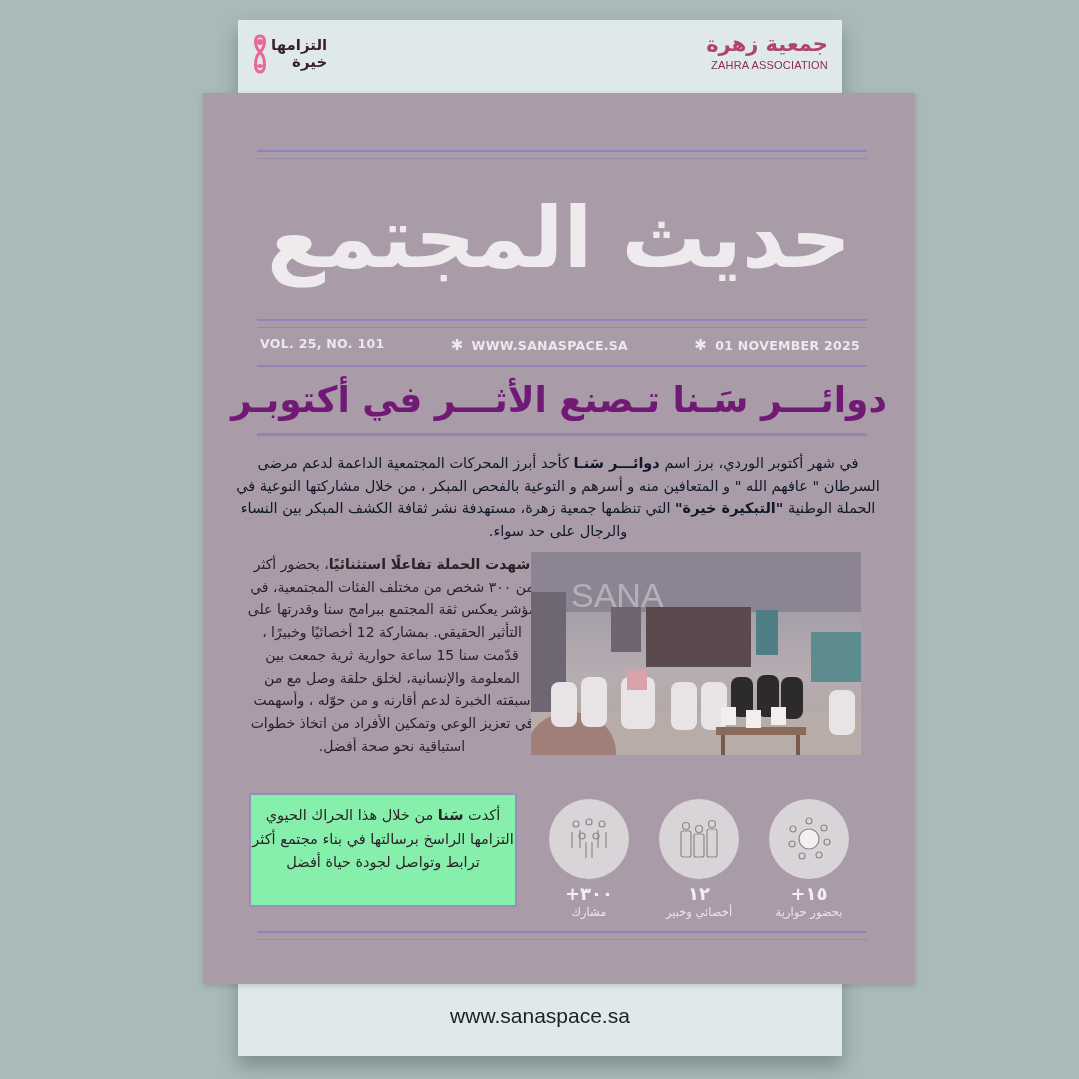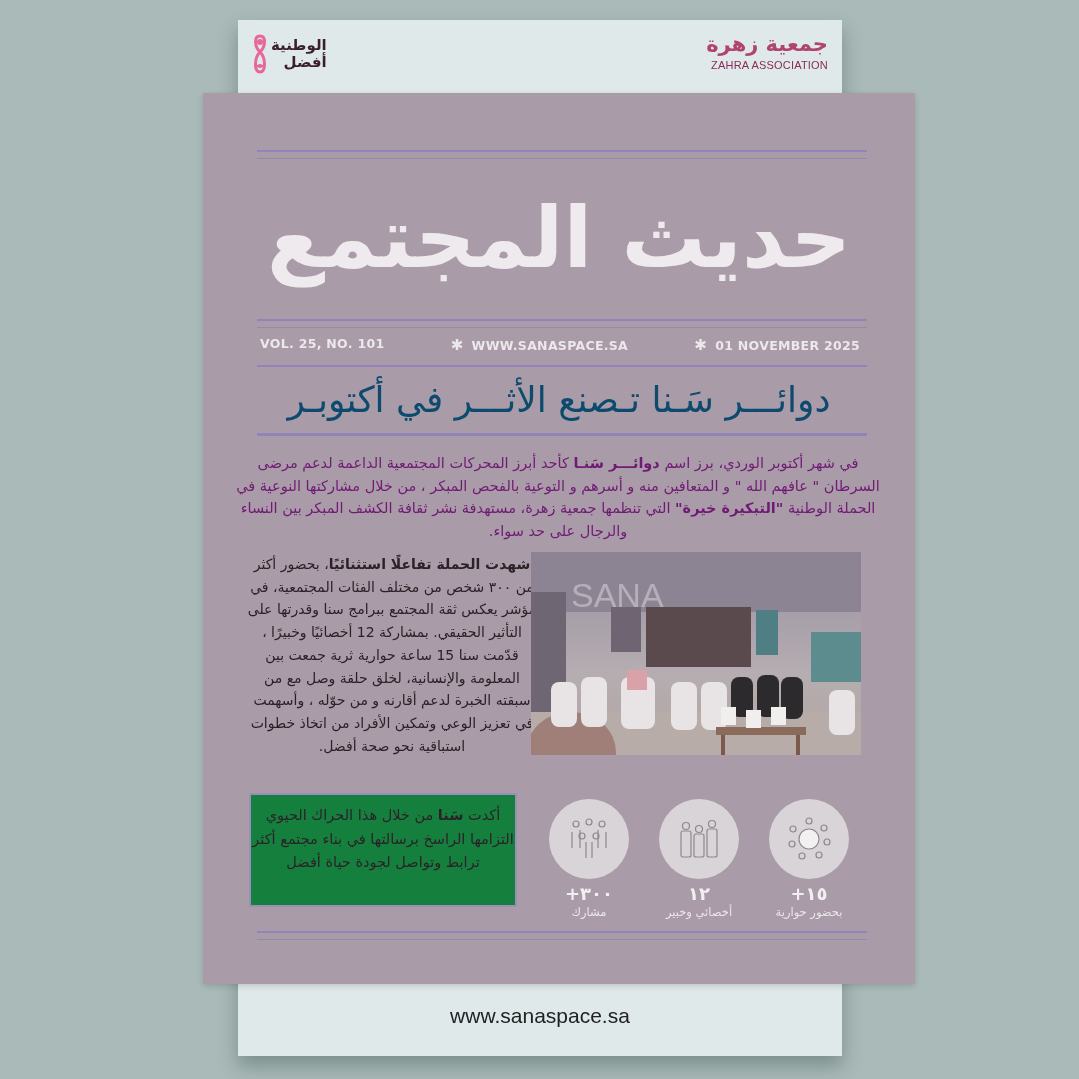--- a/index.html
+++ b/index.html
@@ -50,38 +50,38 @@
     color:#eeeaed; font-size:84px; font-weight:bold; direction:rtl; line-height:110px;
   }
   .meta-row {
     position:absolute; top:243px; left:57px; width:600px; height:20px;
     font-family:"DejaVu Sans", sans-serif; font-weight:bold; font-size:12.5px; color:#ece8ec;
     display:flex; justify-content:space-between; align-items:flex-start; letter-spacing:0.3px;
   }
   .meta-row .star { font-size:15px; margin-right:8px; }
   .headline {
     position:absolute; top:282px; left:0; width:100%; text-align:center; direction:rtl;
-    color:#0c4a6e; font-size:36px; font-weight:normal; line-height:50px;
+    color:#701a75; font-size:36px; font-weight:bold; line-height:50px;
   }
   .intro {
     position:absolute; left:30px; width:650px; top:359px; direction:rtl; text-align:center;
-    color:#701a75; font-size:14.5px; line-height:22.5px;
+    color:#0f172a; font-size:14.5px; line-height:22.5px;
   }
   .intro b { font-weight:bold; }
   .col-text {
     position:absolute; left:44px; width:290px; top:460px; direction:rtl; text-align:center;
     color:#2b2228; font-size:14px; line-height:22.7px;
   }
   .photo {
     position:absolute; left:328px; top:459px; width:330px; height:203px; overflow:hidden;
     background:linear-gradient(180deg,#8d8593 0%,#a79fa8 30%,#b5adb1 60%,#b3a59e 100%);
   }
   .quote-box {
     position:absolute; left:46px; top:700px; width:268px; height:114px;
-    border:2px solid #9a8fb7; background:#15803d; box-sizing:border-box;
+    border:2px solid #9a8fb7; background:#86efac; box-sizing:border-box;
     direction:rtl; text-align:center; color:#2b2228; font-size:14.5px; line-height:23.5px; padding-top:9px;
   }
   .stats { position:absolute; left:336px; top:706px; width:324px; height:130px; }
   .stat { position:absolute; top:0; width:100px; text-align:center; }
   .stat .circle {
     width:80px; height:80px; border-radius:50%; background:#d9d4d7; margin:0 auto;
     display:flex; align-items:center; justify-content:center;
   }
   .stat .num { color:#f2eff1; font-weight:bold; font-size:18px; margin-top:4px; line-height:22px; }
   .stat .lbl { color:#ebe6ea; font-size:11.5px; direction:rtl; line-height:14px; }
@@ -91,22 +91,22 @@
 
 <div class="back-card">
   <div class="header-band">
     <div class="logo-left">
       <svg class="ribbon" viewBox="0 0 16 40">
         <path d="M8 2 C2 2 2 12 8 18 C14 24 14 38 8 38 C2 38 2 24 8 18 C14 12 14 2 8 2 Z" fill="none" stroke="#e8679a" stroke-width="3"></path>
         <circle cx="8" cy="8" r="3" fill="#e8679a"></circle>
         <path d="M4 32 Q8 28 12 32 Q8 36 4 32 Z" fill="#e8679a"></path>
       </svg>
       <div class="txt">
-        <div>الوطنية</div>
-        <div>أفضل</div>
+        <div>التزامها</div>
+        <div>خيرة</div>
       </div>
     </div>
     <div class="logo-right">
       <div class="ar">جمعية زهرة</div>
       <div class="en">ZAHRA ASSOCIATION</div>
     </div>
   </div>
   <div class="footer-band">
     <div class="footer-rule"></div>
     <div class="footer-url">www.sanaspace.sa</div>

